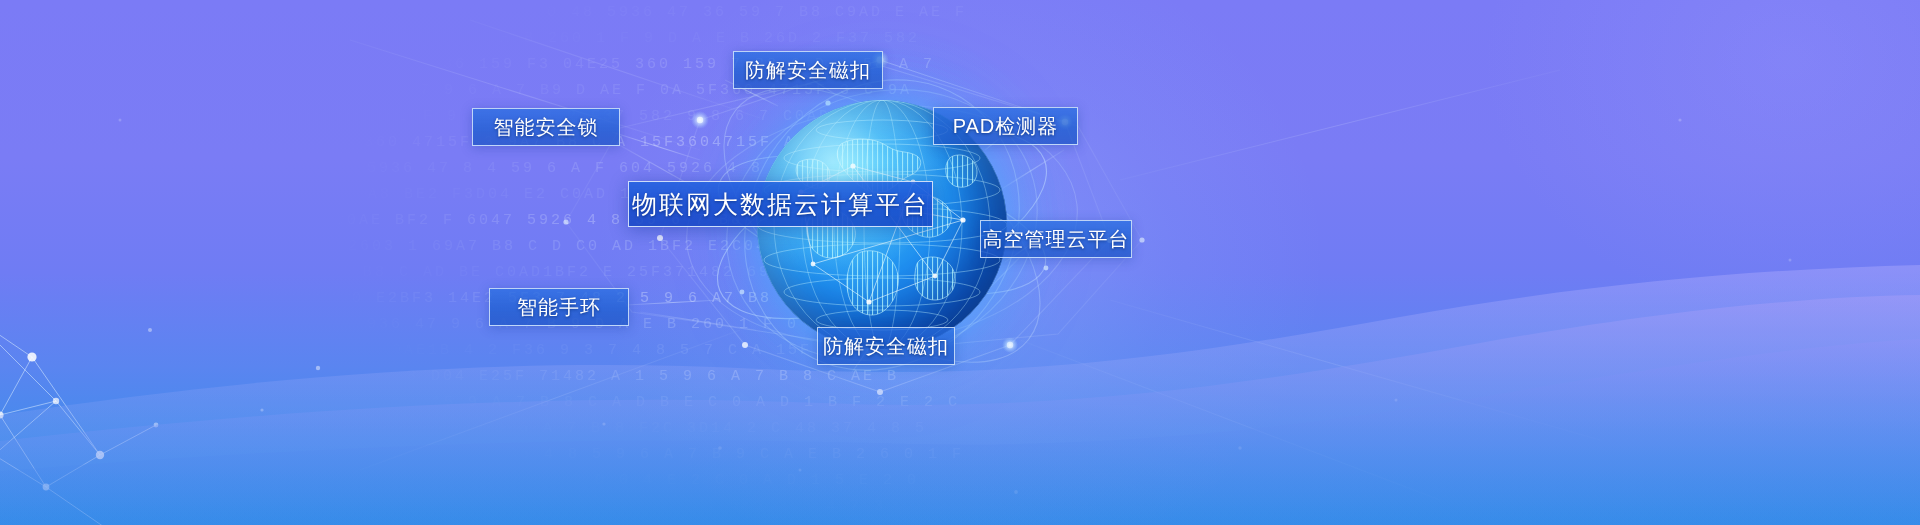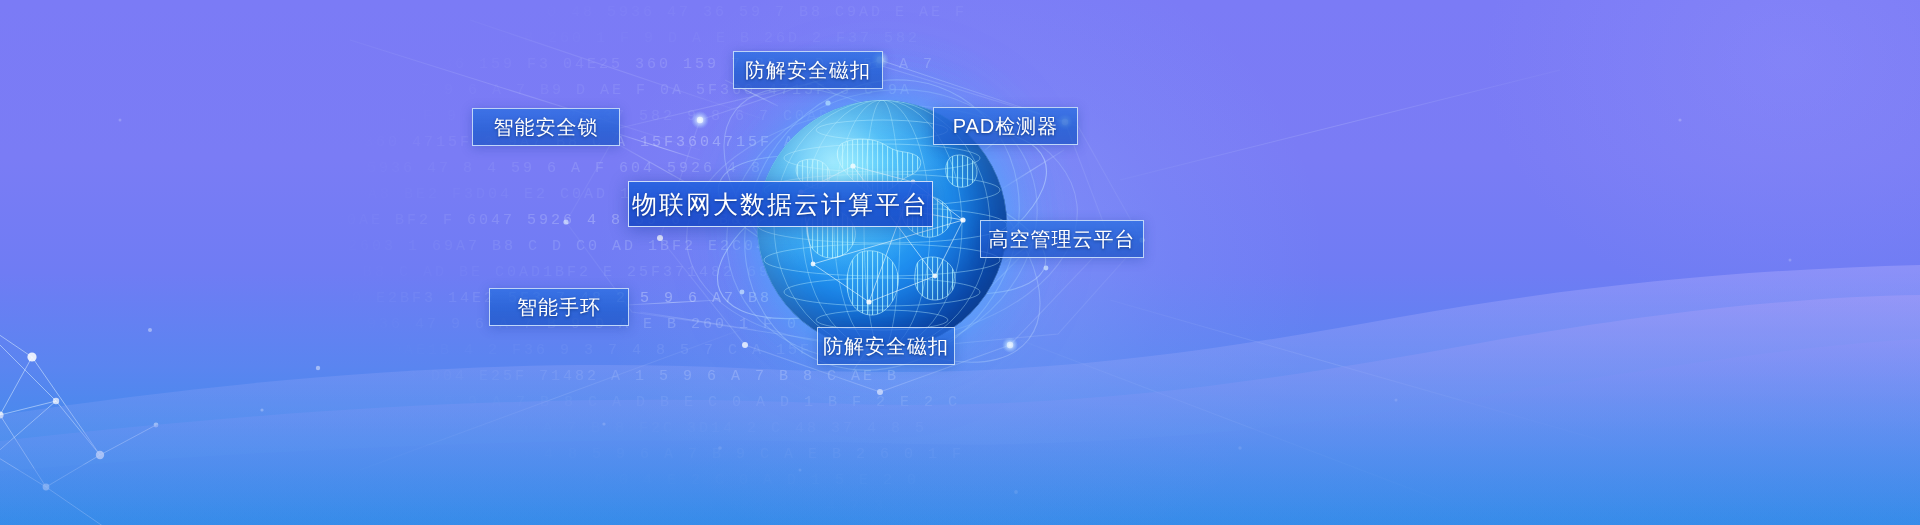--- a/index.html
+++ b/index.html
@@ -130,21 +130,21 @@
       rgba(32,96,222,.86) 0%,
       rgba(25,80,208,.92) 55%,
       rgba(22,70,196,.86) 100%);
     box-shadow:0 3px 18px rgba(15,50,150,.42);
   }
 
   #lbl-main   { left:628px; top:181px;  width:305px; height:46px; }
   #lbl-magnet { left:733px; top:51px;   width:150px; height:38px; }
   #lbl-lock   { left:472px; top:108px;  width:148px; height:38px; }
   #lbl-pad    { left:933px; top:107px;  width:145px; height:38px; }
-  #lbl-cloud  { left:980px; top:220px;  width:164px; height:38px; }
+  #lbl-cloud  { left:980px; top:220px;  width:152px; height:38px; }
   #lbl-band   { left:489px; top:288px;  width:140px; height:38px; }
   #lbl-belt   { left:817px; top:327px;  width:138px; height:38px; }
 
   
   .waves{ position:absolute; left:0; bottom:0; width:1920px; height:260px; pointer-events:none; }
 
   
   .constel{ position:absolute; left:-40px; bottom:-10px; width:300px; height:230px; pointer-events:none; }
 
   

